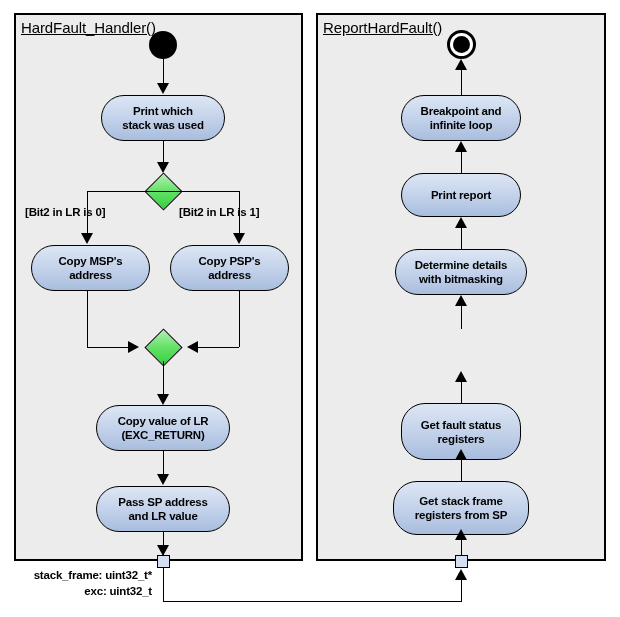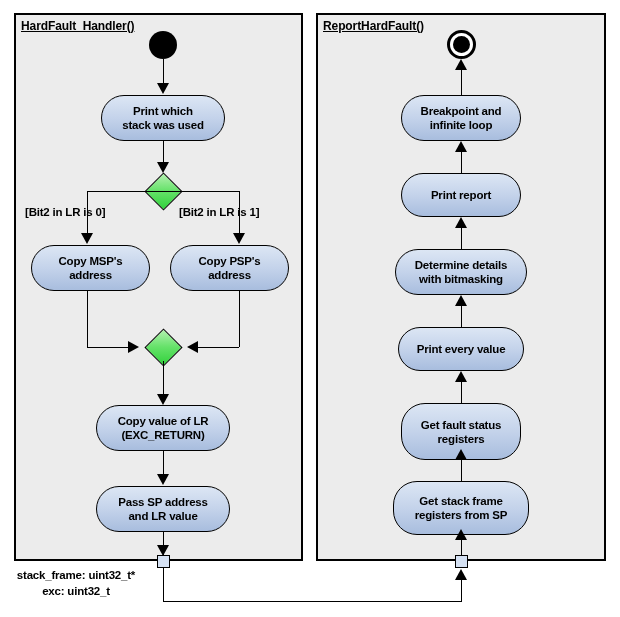--- a/index.html
+++ b/index.html
@@ -18,22 +18,22 @@
     overflow: hidden;
   }
   .panel {
     position: absolute;
     background: #ececec;
     border: 2px solid #000000;
     box-sizing: border-box;
   }
   .panel-title {
     position: absolute;
-    font-size: 12px;
-    font-weight: bold;
+    font-size: 15px;
+    font-weight: normal;
     color: #000000;
     text-decoration: underline;
     white-space: nowrap;
     letter-spacing: -0.1px;
   }
   .action {
     position: absolute;
     box-sizing: border-box;
     border: 1.6px solid #000000;
     border-radius: 24px;
@@ -213,21 +213,21 @@
       <span>Pass SP address</span>
       <span>and LR value</span>
     </span>
   </div>
 
   <div class="vline" style="left:163px; top:532px; height:24px;"></div>
   <div class="arrow-down" style="left:157px; top:545px;"></div>
 
   <div class="pin" style="left:157px; top:555px; width:13px; height:13px;"></div>
 
-  <div class="param-label" style="left:0px; top:567px; width:152px;text-align:center;">
+  <div class="param-label" style="left:0px; top:567px; width:152px;">
     <div>stack_frame: uint32_t*</div>
     <div>exc: uint32_t</div>
   </div>
 
   <div class="vline" style="left:163px; top:567px; height:35px;"></div>
   <div class="hline" style="left:163px; top:601px; width:299px;"></div>
   <div class="vline" style="left:461px; top:580px; height:22px;"></div>
   <div class="arrow-up" style="left:455px; top:569px;"></div>
 
   <div class="panel" style="left:316px; top:13px; width:290px; height:548px;"></div>
@@ -261,25 +261,20 @@
   <div class="action" style="left:395px; top:249px; width:132px; height:46px;">
     <span>
       <span>Determine details</span>
       <span>with bitmasking</span>
     </span>
   </div>
 
   <div class="vline" style="left:461px; top:306px; height:23px;"></div>
   <div class="arrow-up" style="left:455px; top:295px;"></div>
 
-  <div class="action" style="left:398px; top:327px; width:126px; height:44px;">
-    <span>
-      <span>Print every value</span>
-    </span>
-  </div>
 
   <div class="vline" style="left:461px; top:382px; height:23px;"></div>
   <div class="arrow-up" style="left:455px; top:371px;"></div>
 
   <div class="action" style="left:401px; top:403px; width:120px; height:57px;">
     <span>
       <span>Get fault status</span>
       <span>registers</span>
     </span>
   </div>

